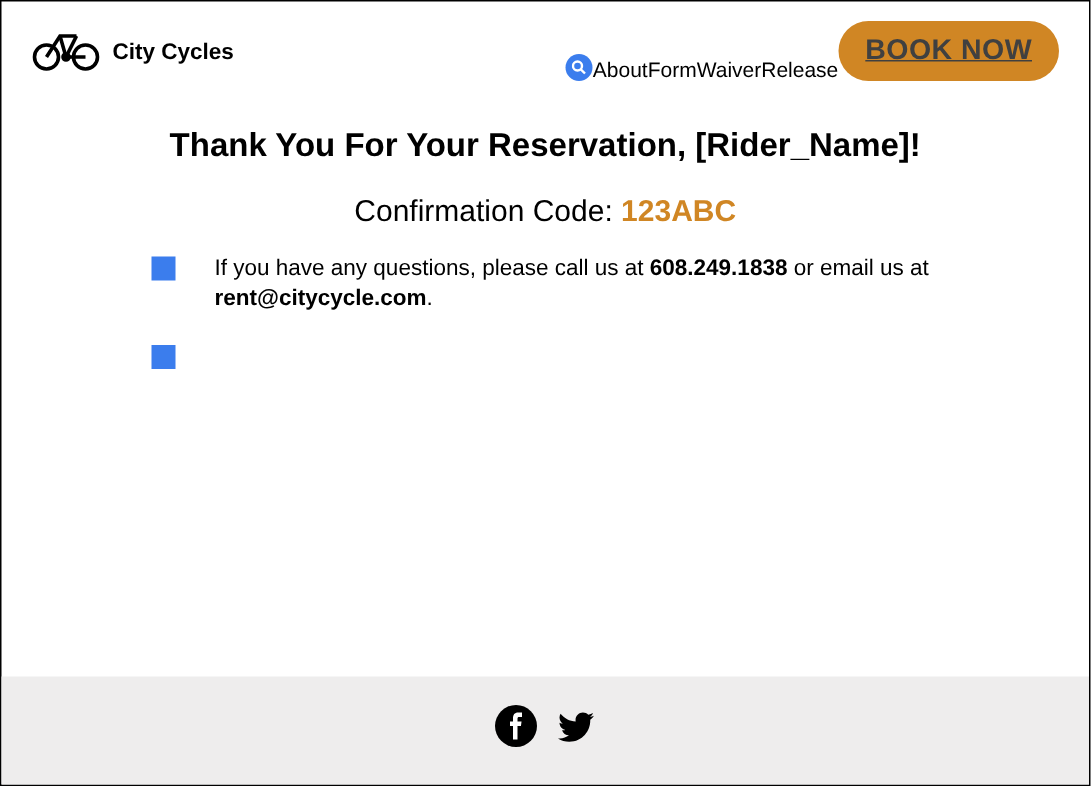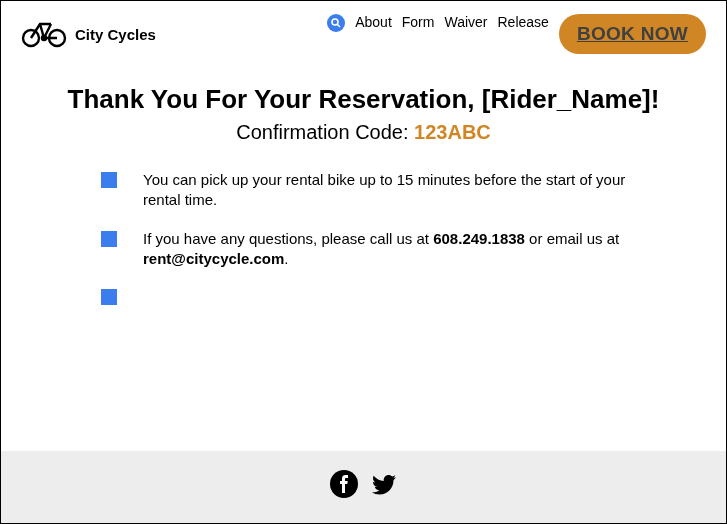--- a/index.html
+++ b/index.html
@@ -25,22 +25,21 @@
   }
   .logo-block svg { display: block; }
   .brand {
     font-weight: 700;
     font-size: 15px;
     color: #000;
   }
   nav {
     margin-left: auto;
     display: flex;
-    align-items: flex-start;
-    gap: 10px;
+    align-items: flex-end;
     font-size: 14px;
   }
   .search-icon {
     width: 18px; height: 18px;
     background: #3b7ded;
     border-radius: 50%;
     display: flex; align-items: center; justify-content: center;
   }
   .nav-link { color: #000; cursor: pointer; }
   .book-btn {
@@ -54,29 +53,29 @@
     cursor: pointer;
     letter-spacing: 0.3px;
     text-decoration: underline;
   }
   main {
     padding: 20px 60px 0 60px;
     flex: 1;
   }
   h1 {
     text-align: center;
-    font-size: 26px;
+    font-size: 22px;
     font-weight: 800;
-    margin-bottom: 6px;
+    margin-bottom: 20px;
   }
   .subtitle {
     text-align: center;
     font-size: 20px;
     font-weight: 400;
-    margin-bottom: 26px;
+    margin-bottom: 16px;
   }
   .subtitle .code { color: #d08624; font-weight: 700; }
   ul { list-style: none; padding: 0 40px; }
   li {
     display: flex;
     align-items: flex-start;
     gap: 26px;
     margin-bottom: 18px;
     font-size: 15px;
     line-height: 1.35;
@@ -132,24 +131,20 @@
 <main>
   <h1>
     <span>Thank You For Your Reservation, </span><span>[Rider_Name]</span><span>!</span>
   </h1>
   <div class="subtitle">
     <span>Confirmation Code: </span><span class="code">123ABC</span>
   </div>
   <ul>
     <li>
       <span class="bullet"></span>
-      <span class="text">You can pick up your rental bike up to 15 minutes before the start of your rental time.</span>
-    </li>
-    <li>
-      <span class="bullet"></span>
       <span class="text">
         <span>If you have any questions, please call us at </span><b>608.249.1838</b><span> or email us at </span><b>rent@citycycle.com</b><span>.</span>
       </span>
     </li>
     <li>
       <span class="bullet"></span>
     </li>
   </ul>
 </main>
 

